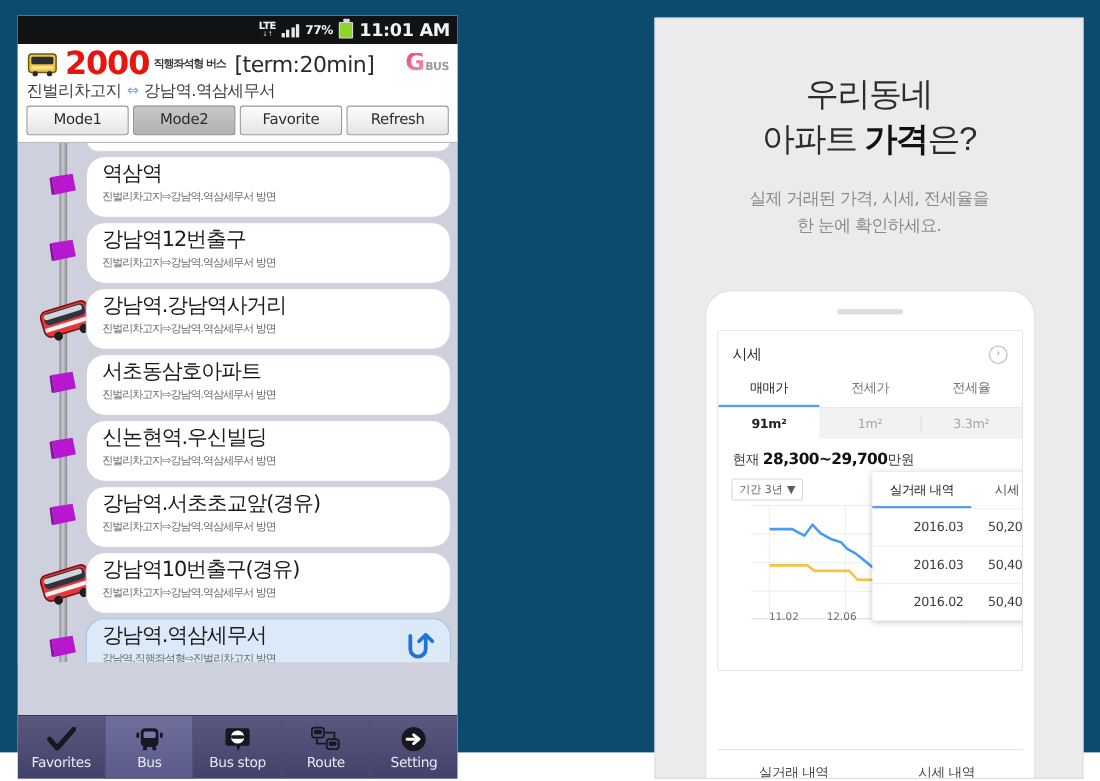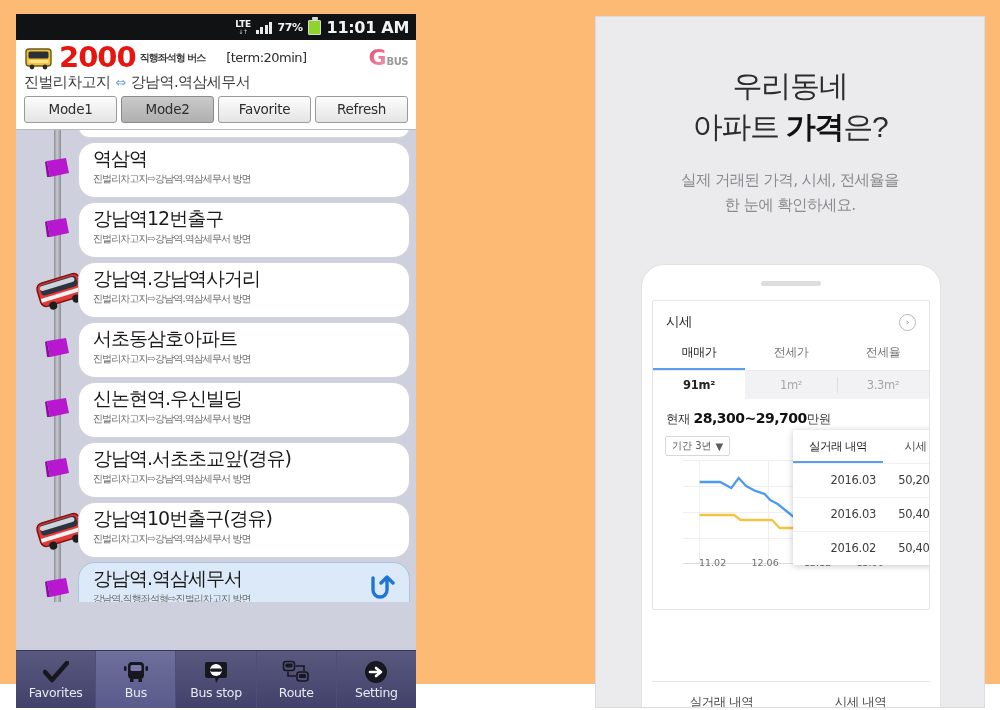--- a/index.html
+++ b/index.html
@@ -3,21 +3,21 @@
 <meta charset="utf-8">
 <style>
   * { box-sizing: border-box; }
   html, body {
     margin: 0; padding: 0;
     width: 1000px; height: 710px;
     background: #ffffff;
     font-family: "DejaVu Sans", "Liberation Sans", sans-serif;
     overflow: hidden;
   }
-  .stage { position: relative; width: 1000px; height: 684px; background: #fdba74; }
+  .stage { position: relative; width: 1000px; height: 684px; background: #0c4a6e; }
 
   
   .phone-left {
     position: absolute; left: 16px; top: 14px;
     width: 400px; height: 694px;
     background: #cfd0dd;
     overflow: hidden;
   }
   .statusbar {
     height: 26px; background: #111214; color: #f2f2f2;
@@ -39,21 +39,21 @@
   .clock { font-size:16px; font-weight:bold; letter-spacing:-.3px; margin-left:1px; }
 
   .app-header {
     background:#ffffff; padding:3px 8px 6px 8px;
     border-bottom:1px solid #b9b9c6;
   }
   .hdr-row1 { display:flex; align-items:center; gap:5px; }
   .bus-logo-ico { width:30px; height:26px; flex:none; }
   .route-num { color:#e8140f; font-size:29px; font-weight:bold; letter-spacing:-1px; line-height:1; }
   .route-kind { font-size:10px; color:#3a3a3a; letter-spacing:-1px; font-weight:bold; margin-left:-1px;}
-  .route-term { font-size:13px; color:#2b2b2b; margin-left:16px; letter-spacing:-.5px;}
+  .route-term { font-size:20px; color:#2b2b2b; margin-left:3px; letter-spacing:-.5px;}
   .gbus { margin-left:auto; display:flex; align-items:baseline; }
   .gbus .g { font-size:22px; font-weight:bold; line-height:.9;
       background:linear-gradient(135deg,#e8446e,#f0a0b4); -webkit-background-clip:text;
       background-clip:text; color:transparent; }
   .gbus .bustxt { font-size:10px; color:#9a9a9a; font-weight:bold; letter-spacing:-.5px;}
   .hdr-row2 { font-size:15px; color:#3d3d3d; letter-spacing:-.6px; margin-top:1px;
       display:flex; align-items:center; gap:5px; }
   .swap-ico { color:#6d9fd8; font-size:13px; }
   .mode-row { display:flex; gap:4px; margin-top:4px; }
   .mbtn {

